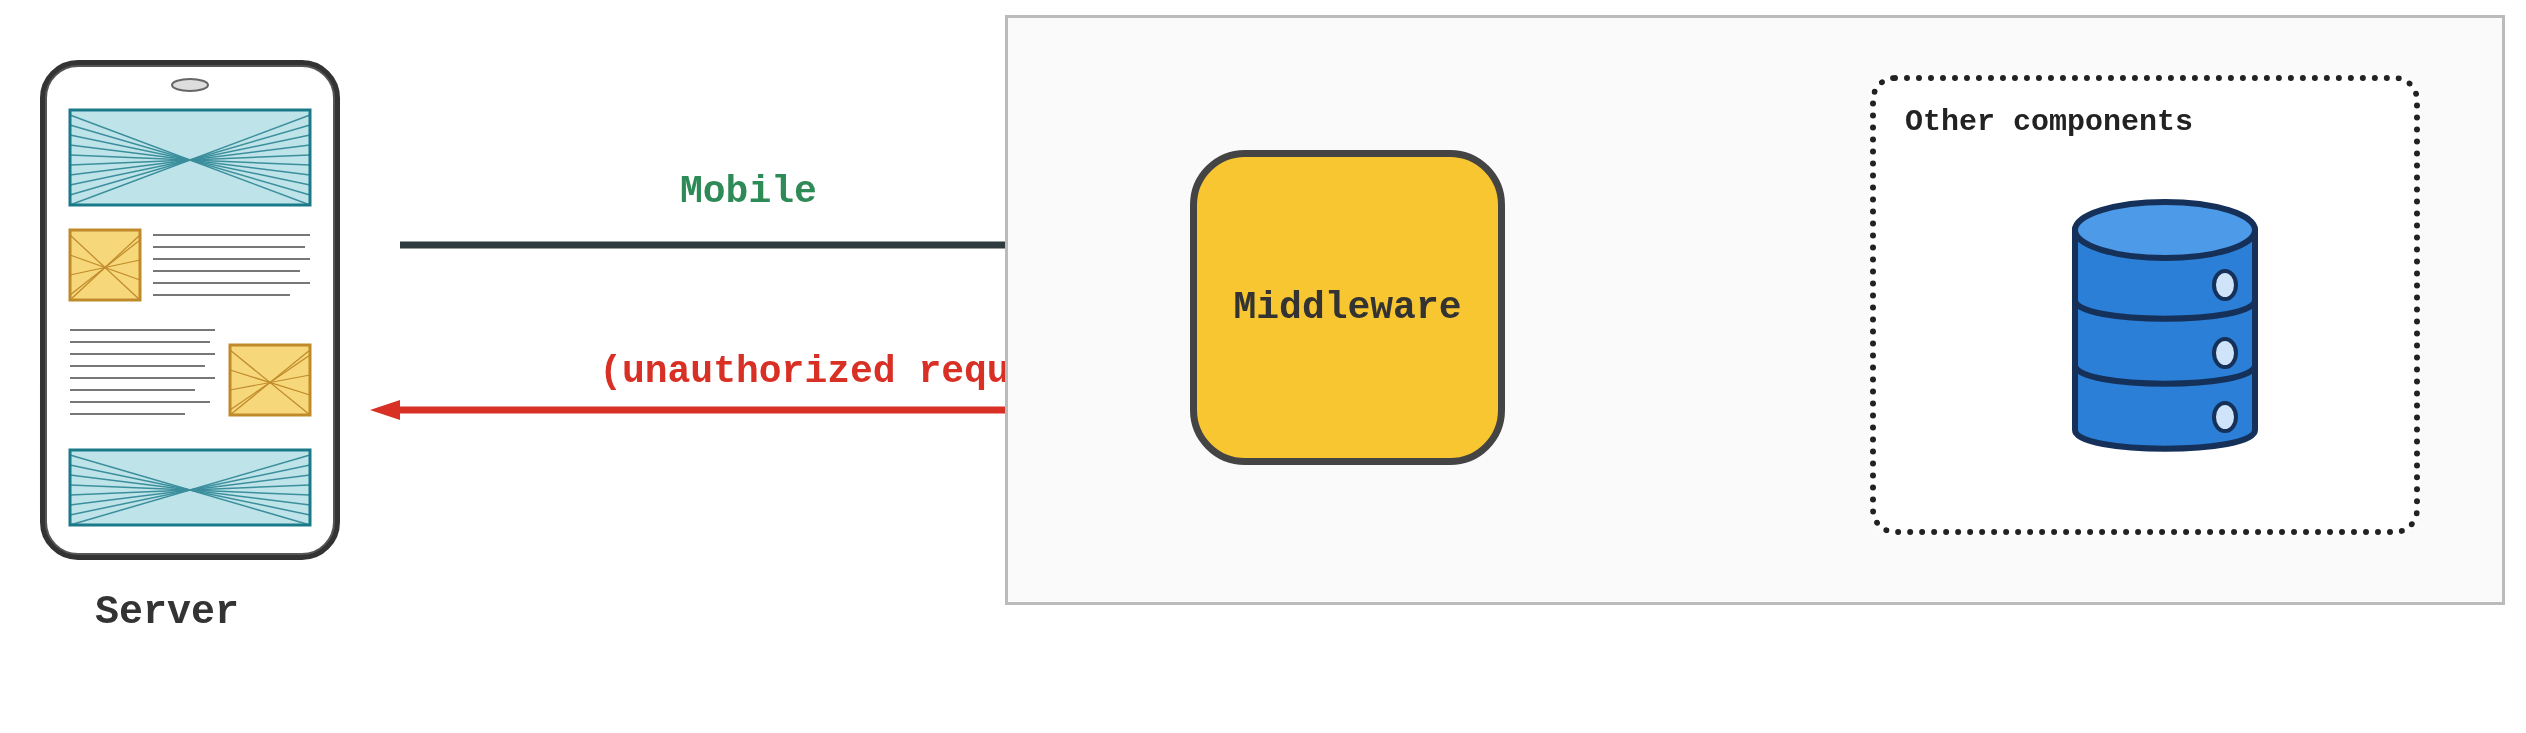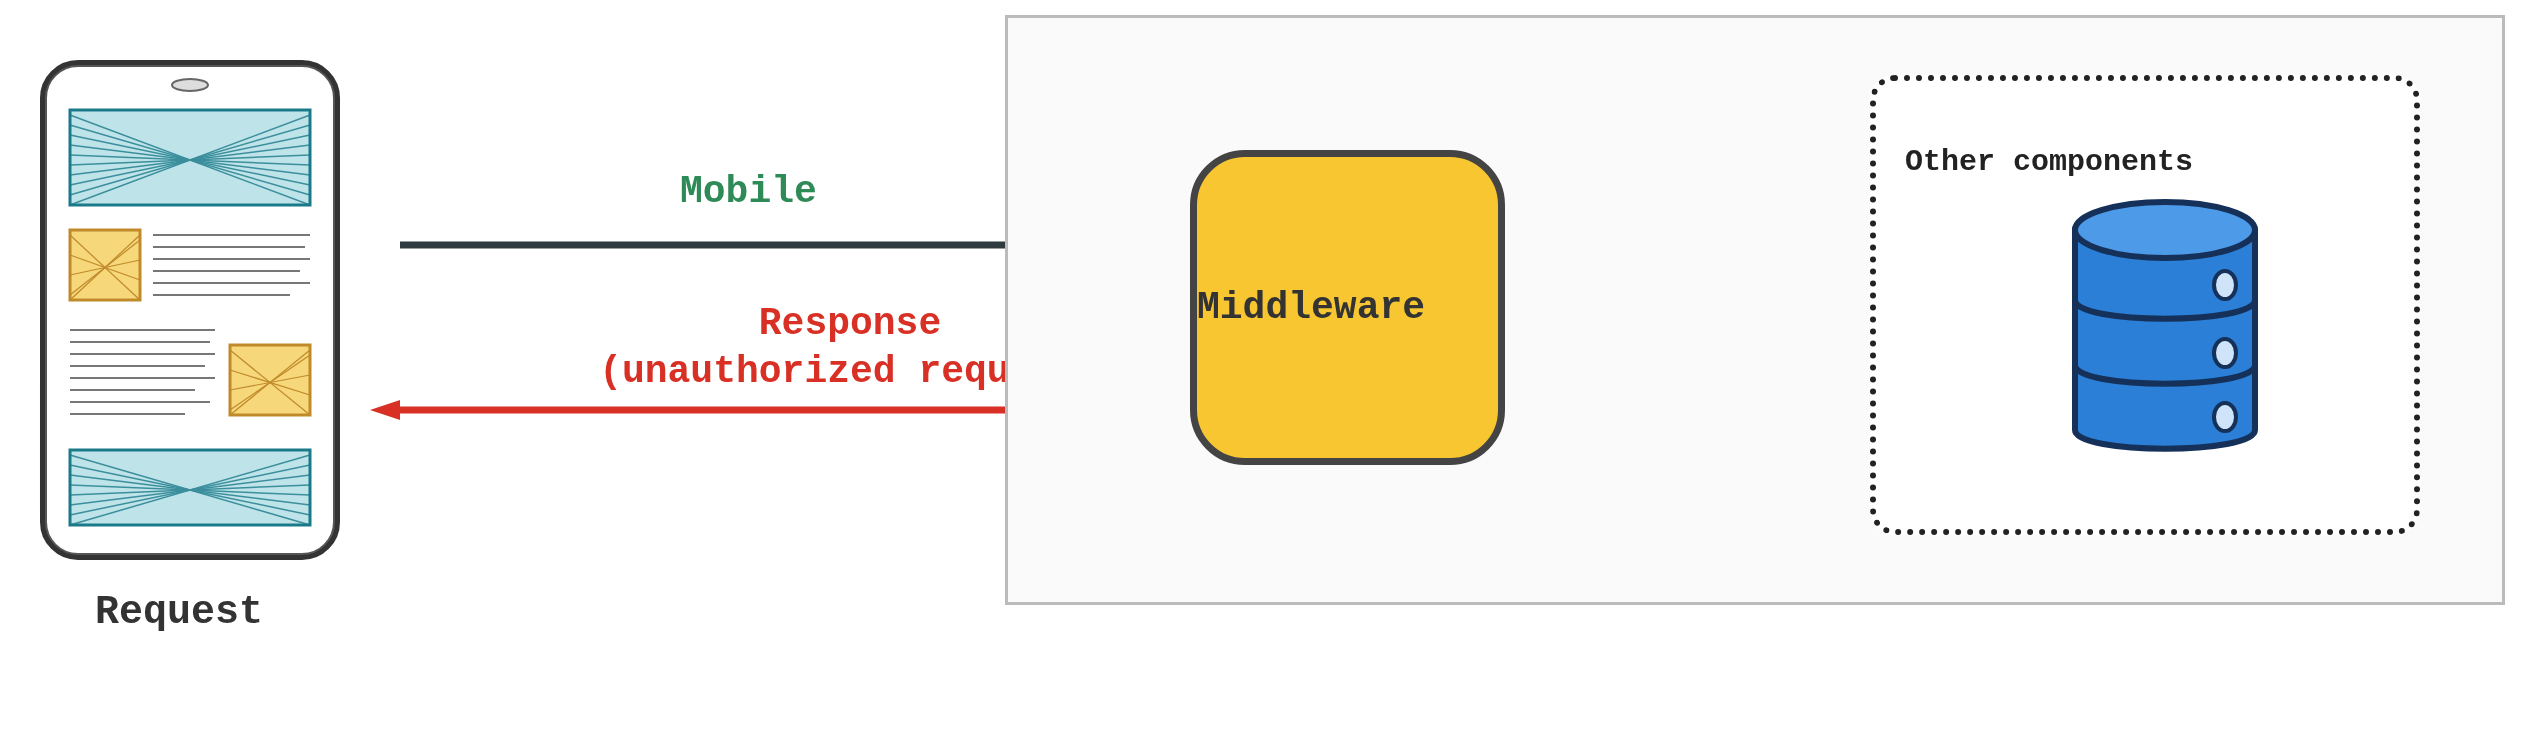--- a/index.html
+++ b/index.html
@@ -95,21 +95,21 @@
     position: absolute;
     left: 1190px;
     top: 150px;
     width: 315px;
     height: 315px;
     background: #F8C630;
     border: 7px solid #444;
     border-radius: 55px;
     display: flex;
     align-items: center;
-    justify-content: flex-start;
+    justify-content: center;
   }
   .middleware-text {
     font-size: 38px;
     font-weight: 600;
     color: #333;
   }
 
   
   .other-components-box {
     position: absolute;
@@ -121,21 +121,20 @@
     border-radius: 25px;
     background: #fff;
   }
   .other-components-label {
     position: absolute;
     left: 1905px;
     top: 105px;
     font-size: 30px;
     font-weight: 600;
     color: #222;
-    margin-top: 40px;
   }
   .database-icon {
     position: absolute;
     left: 2060px;
     top: 185px;
     width: 210px;
     height: 290px;
   }
 </style>
 </head>
@@ -207,30 +206,30 @@
         <line x1="35" y1="420" x2="275" y2="450"></line>
         <line x1="35" y1="440" x2="275" y2="430"></line>
         <line x1="35" y1="460" x2="275" y2="410"></line>
         <line x1="275" y1="400" x2="35" y2="470"></line>
         <line x1="275" y1="420" x2="35" y2="450"></line>
         <line x1="275" y1="440" x2="35" y2="430"></line>
         <line x1="275" y1="460" x2="35" y2="410"></line>
       </g>
     </svg>
   </div>
-  <div class="mobile-label">Request</div>
+  <div class="mobile-label">Server</div>
 
   <div class="request-label">Mobile</div>
   <svg class="request-arrow" viewBox="0 0 770 20" width="770" height="20">
     <line x1="0" y1="10" x2="745" y2="10" stroke="#2F3B3F" stroke-width="7"></line>
     <polygon points="770,10 740,0 740,20" fill="#2F3B3F"></polygon>
   </svg>
 
   <div class="response-label">
-    <span>Response</span><br>
+    <br>
     <span>(unauthorized request)</span>
   </div>
   <svg class="response-arrow" viewBox="0 0 800 20" width="800" height="20">
     <line x1="30" y1="10" x2="800" y2="10" stroke="#D93025" stroke-width="7"></line>
     <polygon points="0,10 30,0 30,20" fill="#D93025"></polygon>
   </svg>
 
   <div class="webserver-box"></div>
 
   <div class="middleware-box">

